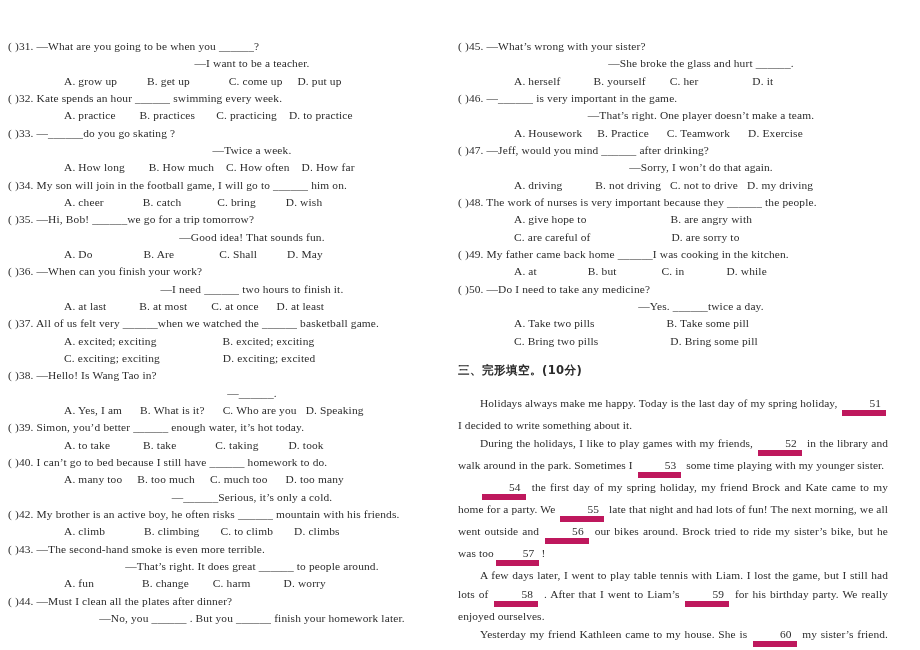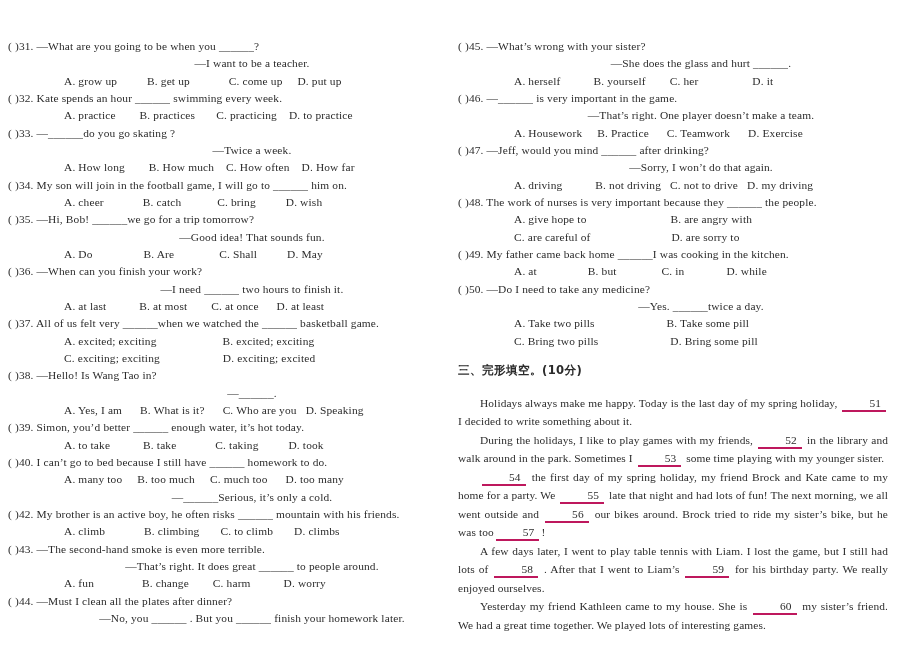--- a/index.html
+++ b/index.html
@@ -72,21 +72,21 @@
     line-height: 1.62;
     letter-spacing: 0.1px;
     text-align: justify;
   }
   .passage p {
     margin: 0;
     text-indent: 22px;
   }
   .nbl {
     display: inline-block;
-    border-bottom: 2px solid #be185d;
+    border-bottom: 6px solid #be185d;
     padding: 0 5px;
     line-height: 1.05;
     margin: 0 2px;
   }
   .cloze-opts {
     font-size: 11.4px;
     line-height: 1.55;
     letter-spacing: 0.15px;
     margin-top: 1px;
   }
@@ -162,21 +162,21 @@
             <span class="q-line q-head">(    )44. —Must I clean all the plates after dinner?</span>
             <span class="reply">—No, you ______ . But you ______ finish your homework later.</span>
           </div>
         </div>
     </div>
 
     <div class="col col-right">
       <div id="right-questions">
           <div class="q">
             <span class="q-line q-head">(    )45. —What’s wrong with your sister?</span>
-            <span class="reply">—She does the glass and hurt ______.</span>
+            <span class="reply">—She broke the glass and hurt ______.</span>
             <span class="opts">A. herself           B. yourself        C. her                  D. it</span>
           </div>
           <div class="q">
             <span class="q-line q-head">(    )46. —______ is very important in the game.</span>
             <span class="reply">—That’s right. One player doesn’t make a team.</span>
             <span class="opts">A. Housework     B. Practice      C. Teamwork      D. Exercise</span>
           </div>
           <div class="q">
             <span class="q-line q-head">(    )47. —Jeff, would you mind ______ after drinking?</span>
             <span class="reply">—Sorry, I won’t do that again.</span>

